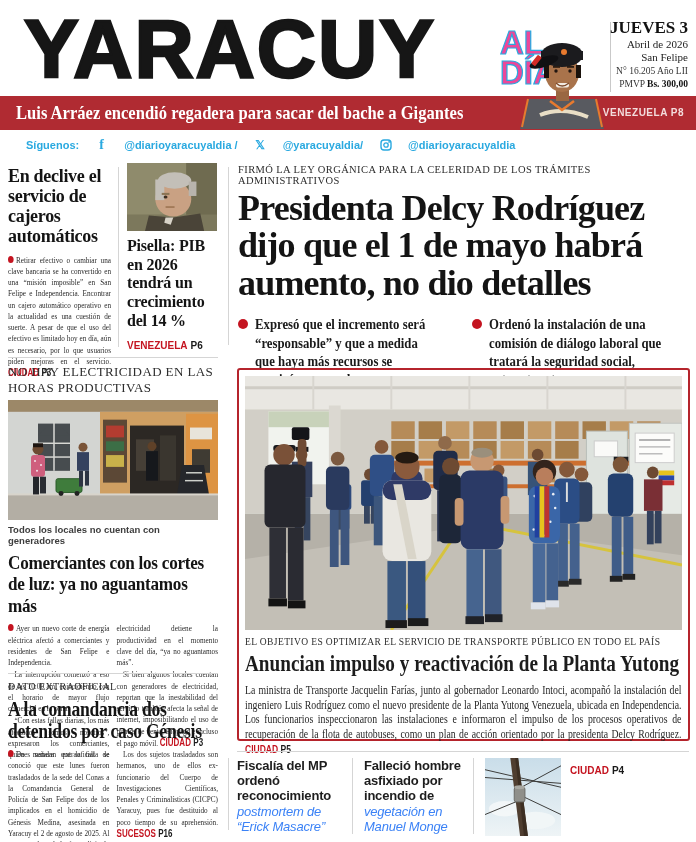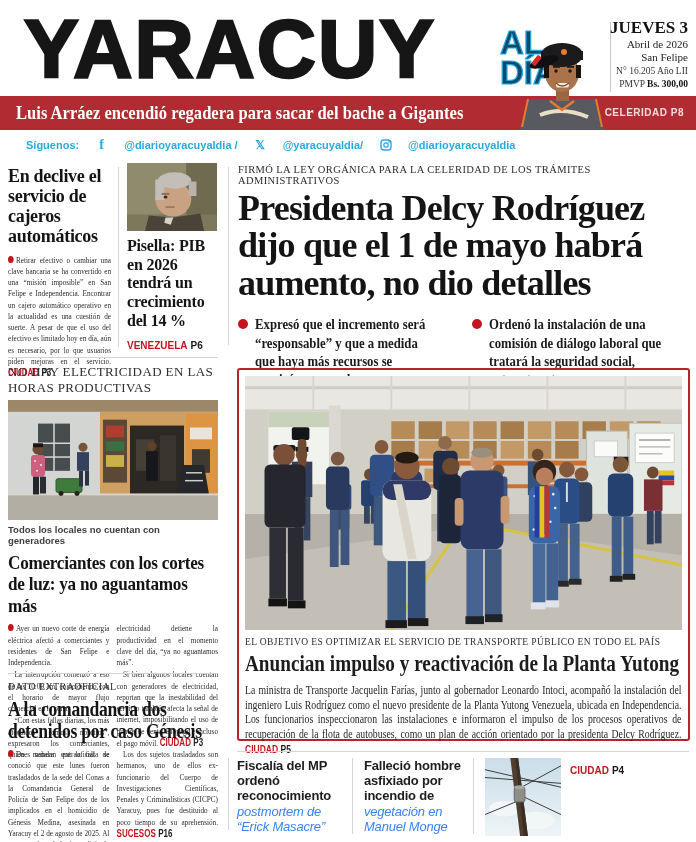--- a/index.html
+++ b/index.html
@@ -3,21 +3,21 @@
 <meta charset="utf-8">
 <style>
   html,body{margin:0;padding:0;background:#888;}
   .page{position:relative;width:696px;height:842px;background:#fff;overflow:hidden;
         font-family:"Liberation Serif",serif;color:#222;margin:0 auto;padding-left:28px;}
   .abs{position:absolute;}
   
   .logo-main{left:24px;top:8px;font-family:"Liberation Sans",sans-serif;font-weight:bold;
              font-size:82px;letter-spacing:2px;color:#161616;-webkit-text-stroke:2.5px #161616;line-height:1;}
   .sub-logo{left:500px;top:28px;font-family:"Liberation Sans",sans-serif;font-weight:bold;
-            font-size:33px;line-height:.9;color:#0c4a6e;-webkit-text-stroke:1.2px #29a9e0;}
+            font-size:33px;line-height:.9;color:#ec4899;-webkit-text-stroke:1.2px #29a9e0;}
   .dia-accent{left:531px;top:58px;width:11px;height:5px;background:#d22b28;transform:rotate(-52deg);border-radius:1px;z-index:4;}
   .mast-div{left:610px;top:22px;width:1px;height:70px;background:#c9c9c9;}
   .dateblock{left:590px;top:18px;width:98px;text-align:right;line-height:1.18;}
   .d1{font-size:17px;font-weight:bold;color:#111;}
   .d2{font-size:11px;color:#222;}
   .d3{font-size:9.5px;color:#333;margin-top:2px;}
   .d3 b{color:#111;}
   
   .banner{left:0;top:96px;width:696px;height:34px;background:#b02b32;z-index:1;}
   .banner-text{position:absolute;left:16px;top:0;height:34px;line-height:33px;color:#fff;
@@ -97,21 +97,21 @@
   <div class="abs dateblock">
     <div class="d1">JUEVES 3</div>
     <div class="d2">Abril de 2026</div>
     <div class="d2">San Felipe</div>
     <div class="d3">N° 16.205  Año LII</div>
     <div class="d3"><span>PMVP </span><b>Bs. 300,00</b></div>
   </div>
 
   <div class="abs banner">
     <div class="banner-text">Luis Arráez encendió regadera para sacar del bache a Gigantes</div>
-    <div class="banner-tag tag">CELERIDAD P8</div>
+    <div class="banner-tag tag">VENEZUELA P8</div>
   </div>
 
   <div class="abs player">
     <svg width="96" height="110" viewBox="0 0 96 108">
       <polygon points="16,78 84,78 92,108 8,108" fill="#585a60"></polygon>
       <polyline points="16,78 10,106" stroke="#e87a2e" stroke-width="2" fill="none"></polyline>
       <polyline points="84,78 90,106" stroke="#e87a2e" stroke-width="2" fill="none"></polyline>
       <path d="M28,94 Q50,85 76,96" stroke="#e9dec6" stroke-width="4" fill="none"></path>
       <rect x="44" y="68" width="13" height="12" fill="#9a6742"></rect>
       <polyline points="38,80 50,89 62,80" stroke="#e87a2e" stroke-width="2.5" fill="none"></polyline>

